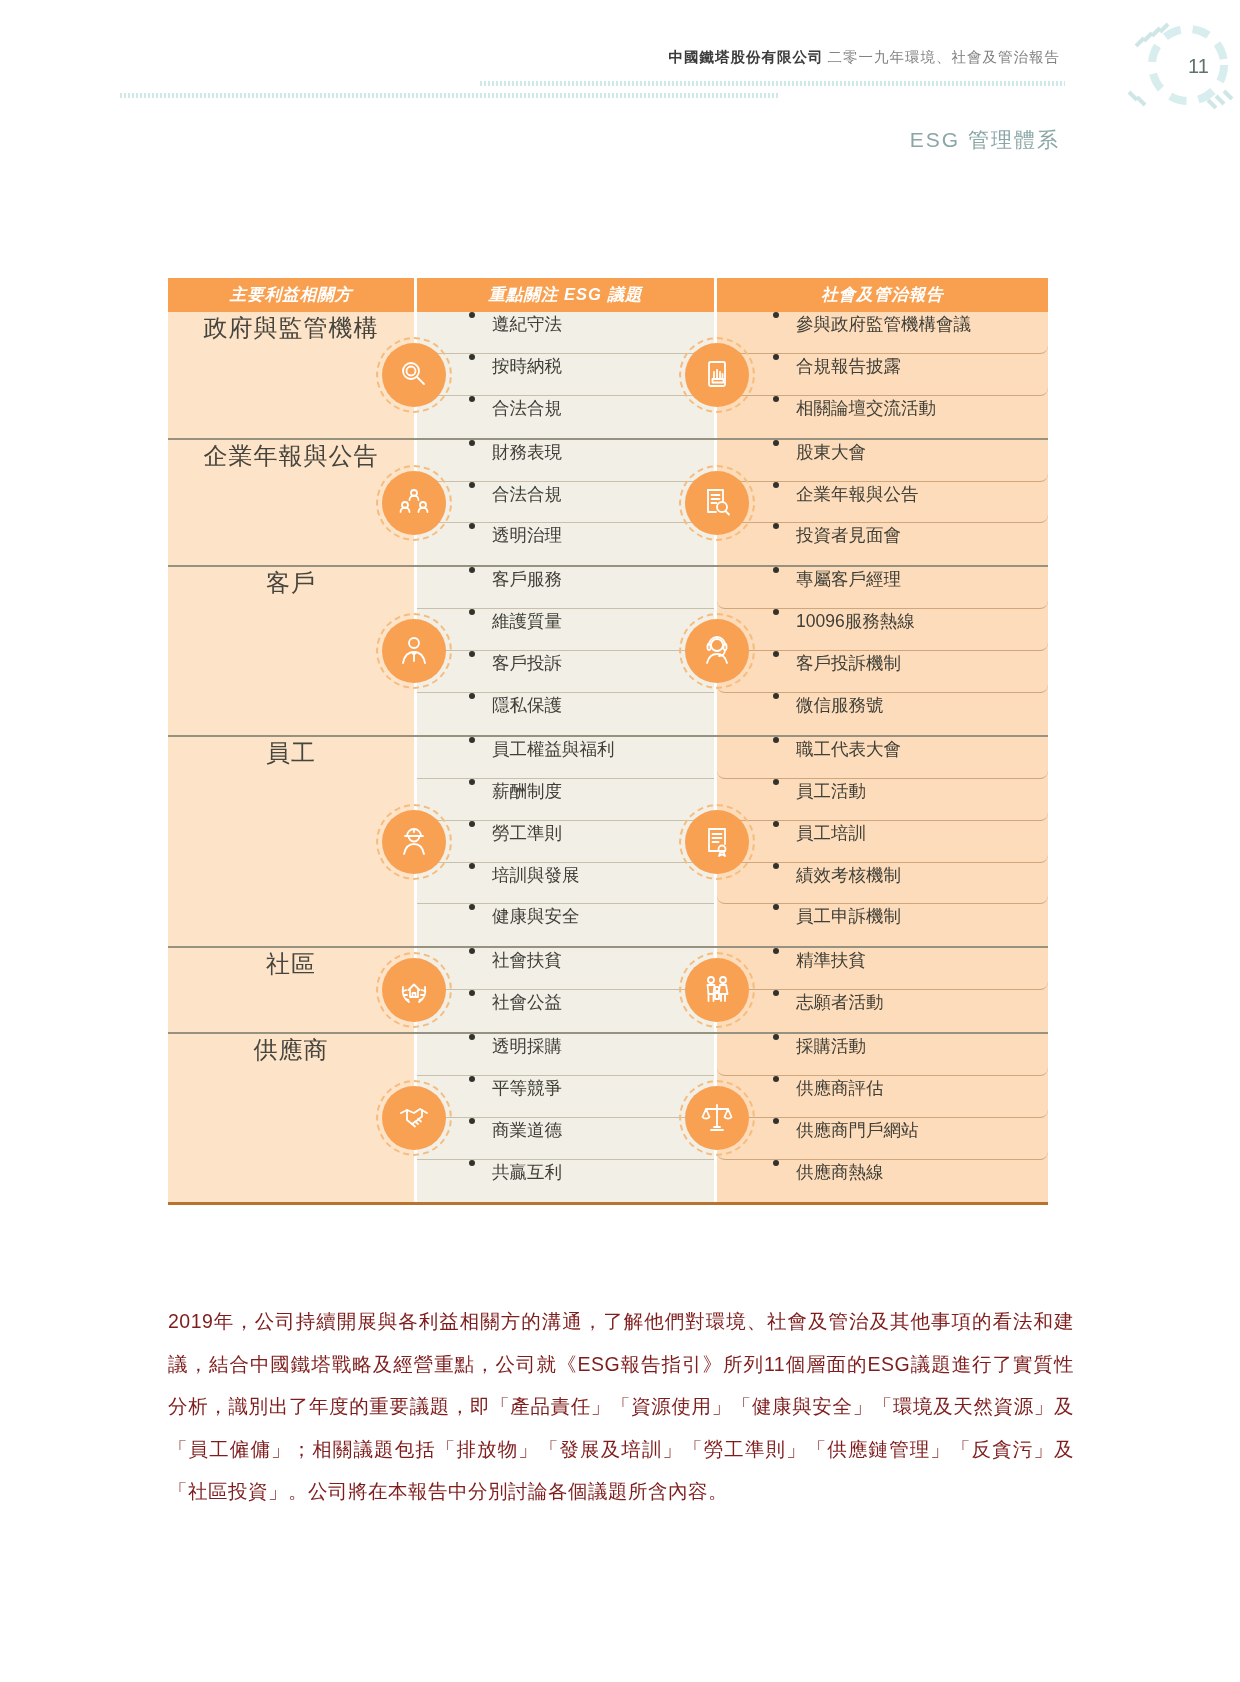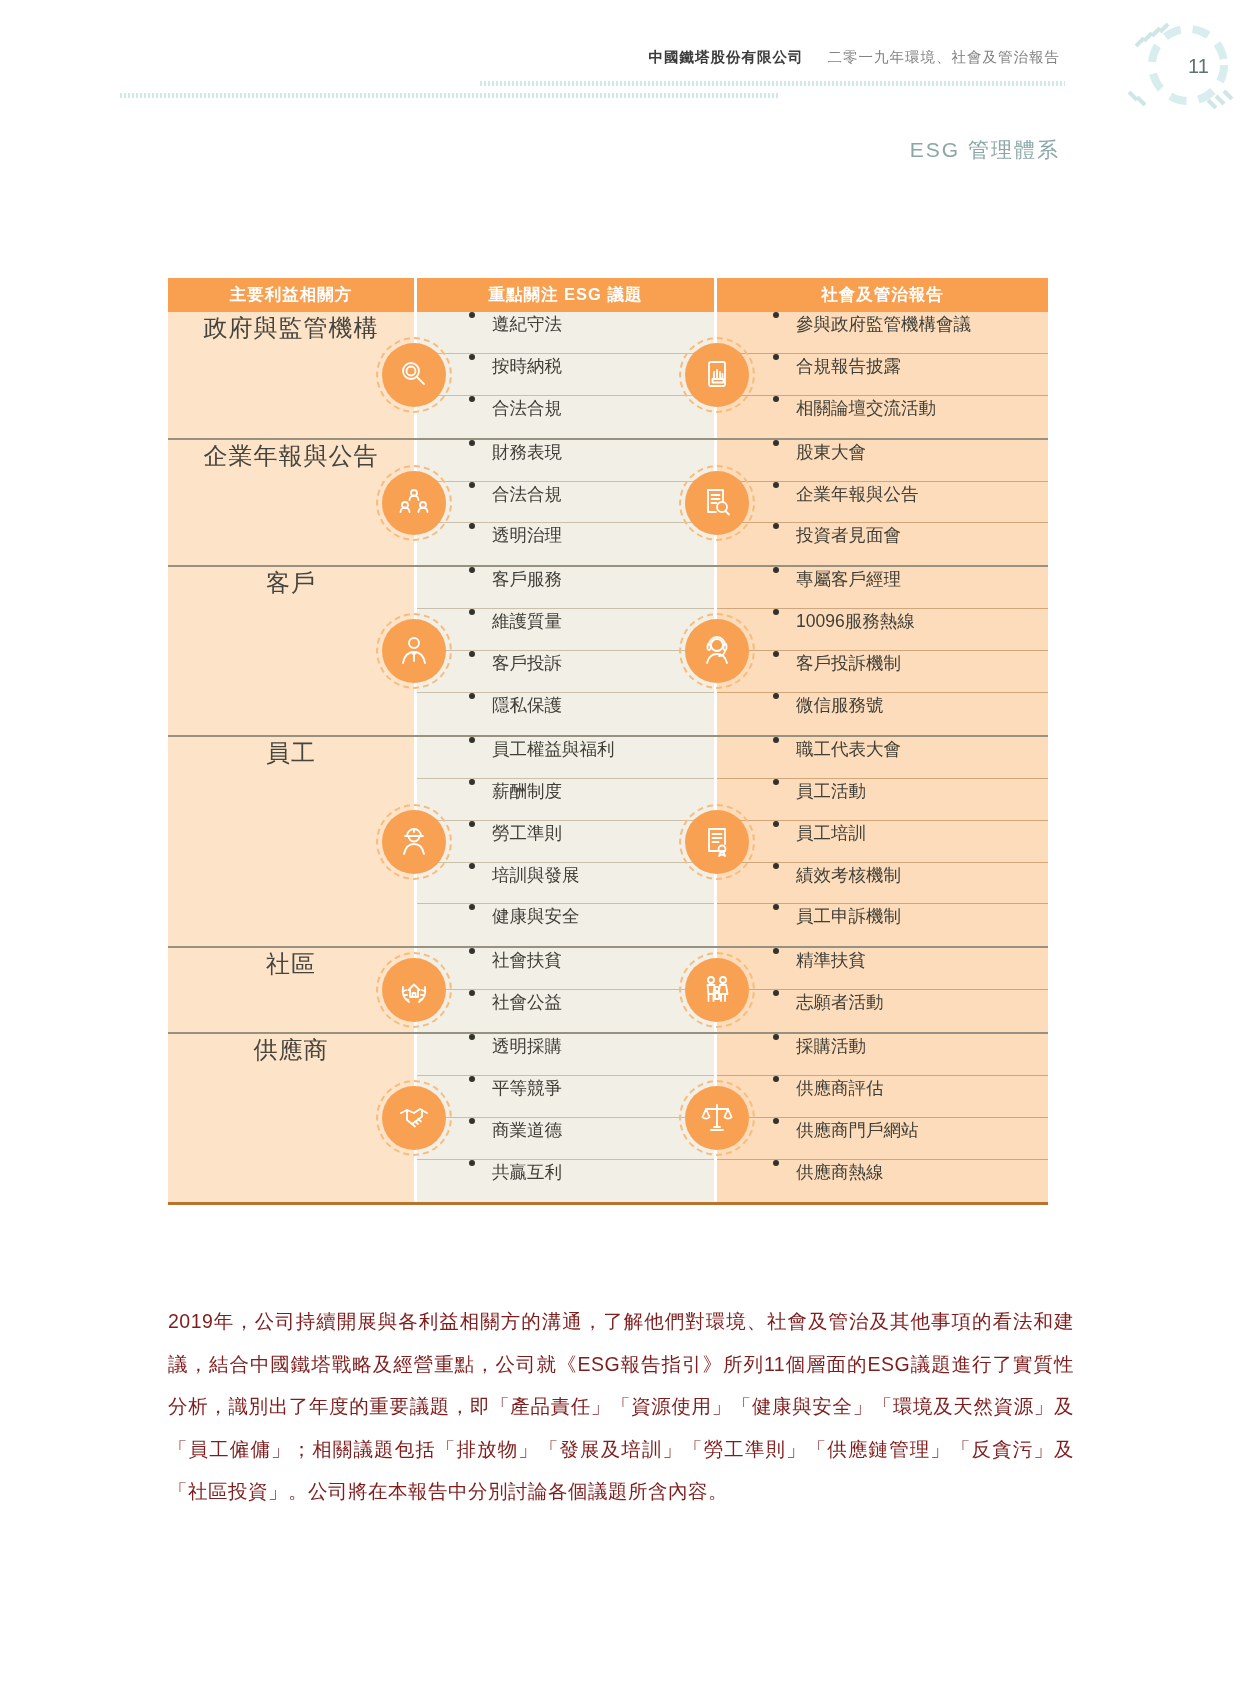--- a/index.html
+++ b/index.html
@@ -5,48 +5,48 @@
   * { margin:0; padding:0; box-sizing:border-box; }
   html,body { background:#ffffff; }
   body {
     width:1240px; height:1682px; position:relative; overflow:hidden;
     font-family:"Liberation Sans","DejaVu Sans",sans-serif;
   }
 
   
   .doc-header { position:absolute; top:48px; right:180px; white-space:nowrap; font-size:14.5px; }
   .doc-header .company { font-weight:bold; color:#3b3b3b; letter-spacing:1px;font-family:Liberation Serif, serif; }
-  .doc-header .report  { color:#828282; margin-left:24px; letter-spacing:1px; }
+  .doc-header .report  { color:#828282; margin-left:4px; letter-spacing:1px; }
 
   .dotline { position:absolute; height:5px;
     background:repeating-linear-gradient(90deg,#cfe8e8 0 2px,transparent 2px 4px); }
   .dotline.a { top:81px; left:480px; width:585px; }
   .dotline.b { top:93px; left:120px; width:658px; }
 
   .page-deco { position:absolute; top:8px; left:1040px; }
   .page-num { position:absolute; top:55px; left:1188px; font-size:20px; color:#62706f; }
 
   .section-title { position:absolute; top:126px; right:180px; font-size:21px;
-    color:#8ba6a6; letter-spacing:2px;margin-top:10px; }
+    color:#8ba6a6; letter-spacing:2px; }
 
   
   .esg-table { position:absolute; left:168px; top:278px; width:880px; background:#ffffff;
     border-bottom:3px solid #b8732e; }
   .t-head, .t-group { display:grid; grid-template-columns:246px 297px 331px; column-gap:3px; }
   .t-head .h-cell { height:34px; background:#f9a050; color:#ffffff; font-weight:bold;
-    font-size:16.5px; display:flex; align-items:center; justify-content:center; letter-spacing:1px; }
+    font-size:16.5px; display:flex; align-items:center; justify-content:center; letter-spacing:1px;font-style:italic; }
   .t-group { position:relative; }
   .t-group + .t-group { border-top:2px solid #97917f; }
   .cell-stakeholder { background:#fde3c8; display:flex; align-items:flex-start; justify-content:center;
     font-size:24px; color:#45443d; letter-spacing:1px; }
   .col-topics { background:#f2efe6; display:flex; flex-direction:column; }
   .col-comms  { background:#fcdcba; display:flex; flex-direction:column; }
   .sub-row { height:41.9px; flex:0 0 41.9px; display:flex; align-items:flex-start; font-size:17.5px; color:#3f3e37; }
   .col-topics .sub-row { padding-left:52px; }
-  .col-comms  .sub-row { padding-left:56px; }
+  .col-comms  .sub-row { padding-left:56px;border-radius:8px; }
   .col-topics .sub-row:not(:last-child) { border-bottom:1px solid #c9c0ac; }
   .col-comms  .sub-row:not(:last-child) { border-bottom:1px solid #d0a67c; }
   .sub-row::before { content:""; width:6px; height:6px; border-radius:50%;
     background:#33322c; margin-right:17px; flex:0 0 6px; }
 
   
   .icon-circle { position:absolute; top:50%; width:64px; height:64px; margin-top:-32px;
     border-radius:50%; background:#f9a153; z-index:2;
     display:flex; align-items:center; justify-content:center; }
   .icon-circle::before { content:""; position:absolute; inset:-6px; border-radius:50%;

